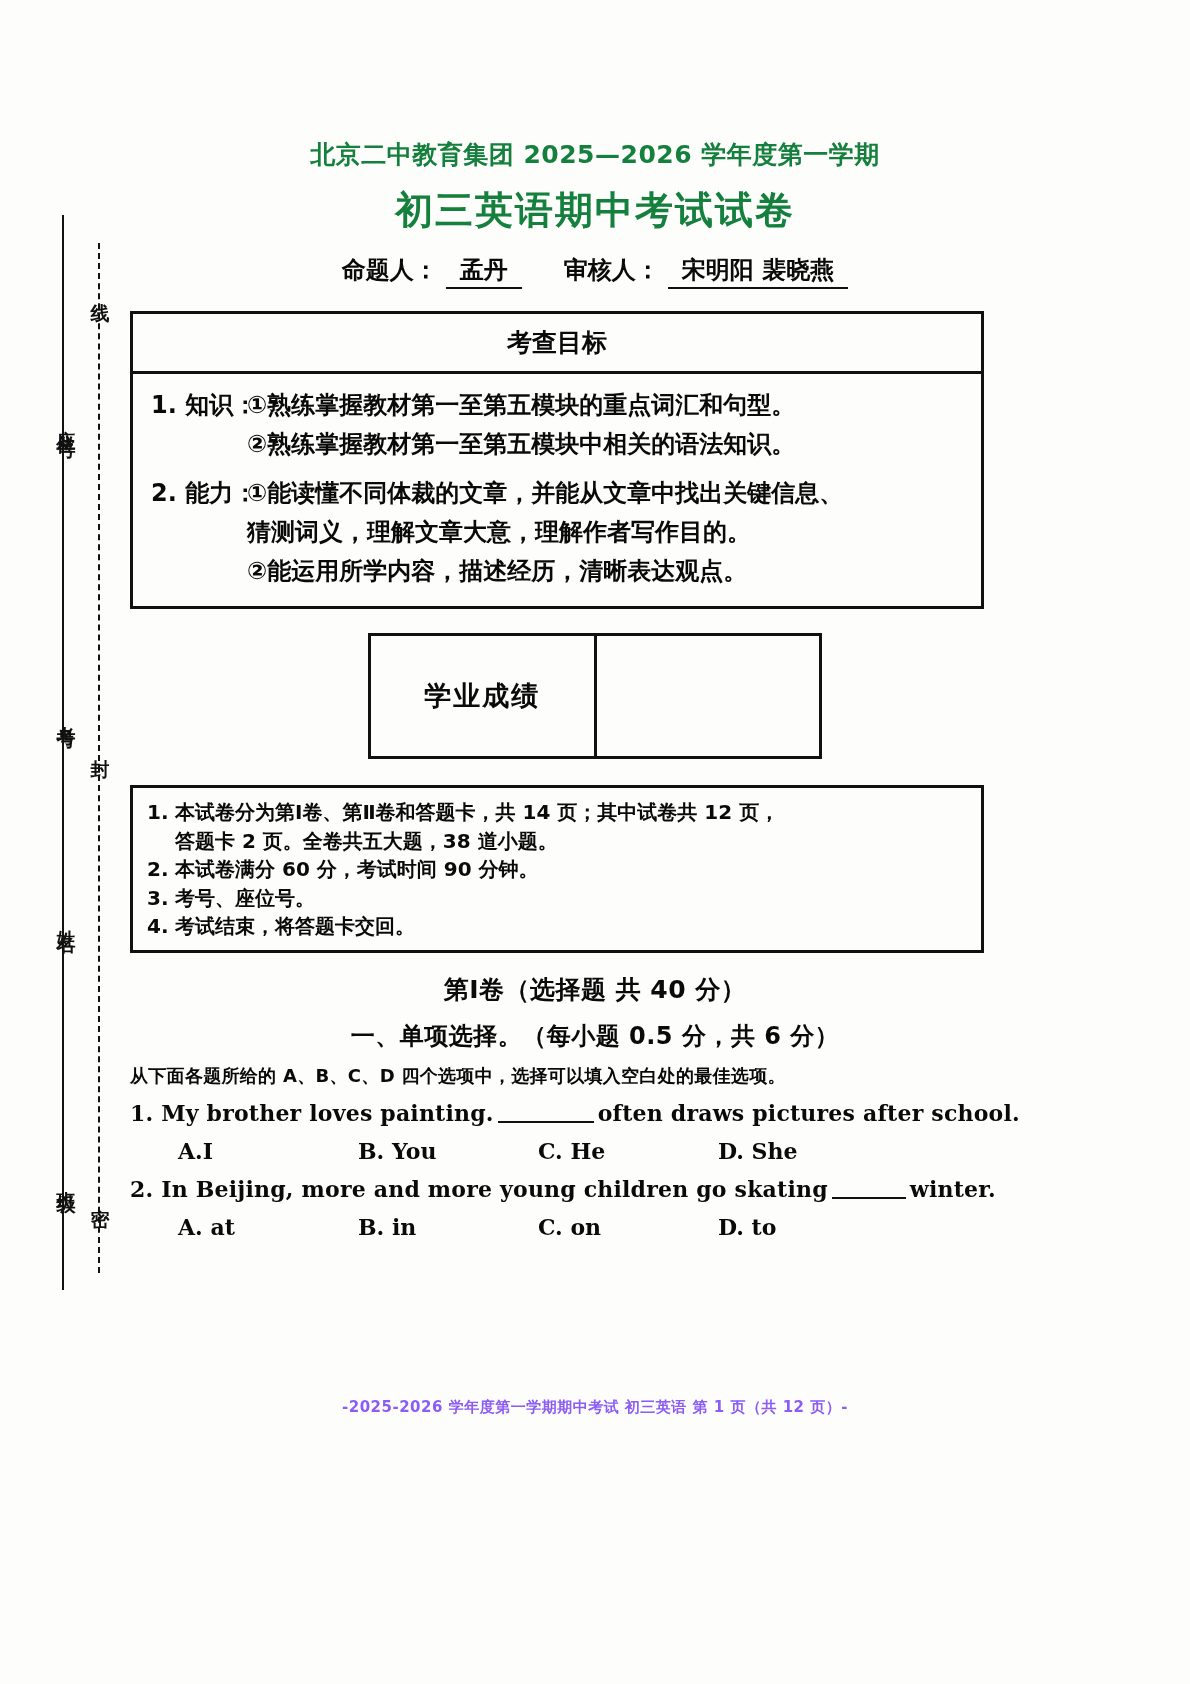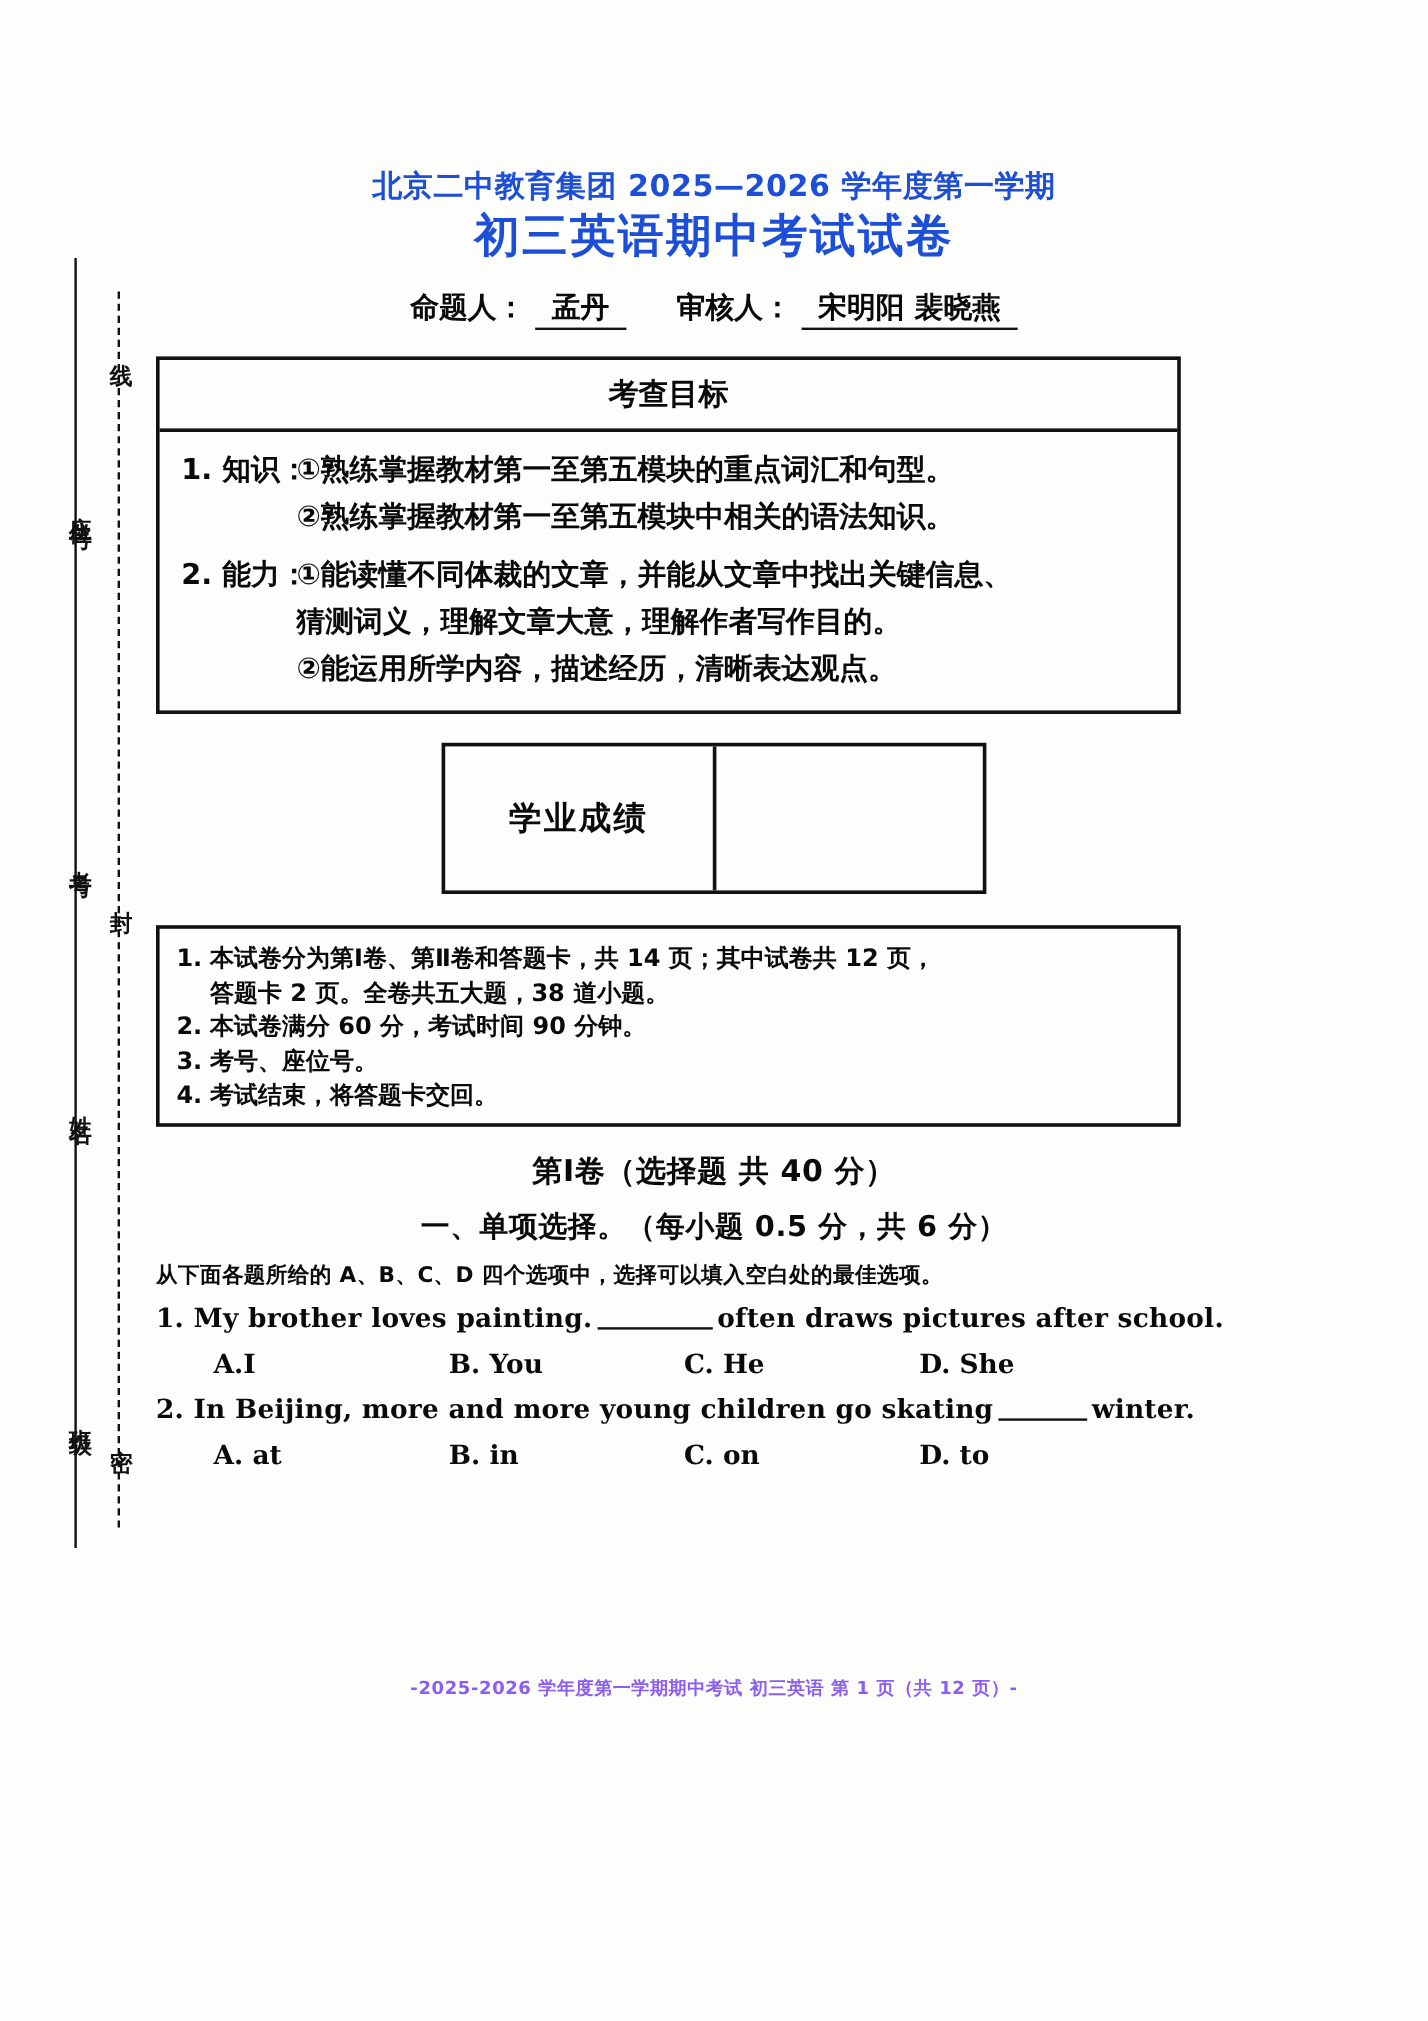--- a/index.html
+++ b/index.html
@@ -57,29 +57,30 @@
   #content {
     position: absolute;
     left: 130px;
     top: 0;
     width: 930px;
   }
 
   .hdr-line {
     text-align: center;
     font-weight: 700;
-    color: #1d4ed8;
+    color: #15803d;
   }
   #school-line {
     font-size: 25px;
     margin-top: 138px;
     letter-spacing: 0.5px;
   }
   #exam-title {
     font-size: 38px;
+    margin-top: 14px;
     letter-spacing: 2px;
   }
   #credits-line {
     font-size: 24px;
     margin-top: 18px;
     display: flex;
     justify-content: center;
     align-items: baseline;
     gap: 8px;
     font-weight: 700;
@@ -224,21 +225,20 @@
     margin: 0 4px;
   }
   .blank.short { width: 74px; }
   .q-options {
     display: flex;
     margin-top: 12px;
     padding-left: 48px;
     font-family: "DejaVu Serif", "Liberation Serif", serif;
     font-size: 22px;
     font-weight: 700;
-    gap: 16px;
   }
   .q-option {
     width: 180px;
     white-space: nowrap;
   }
 
   
   #footer {
     position: absolute;
     left: 0;

